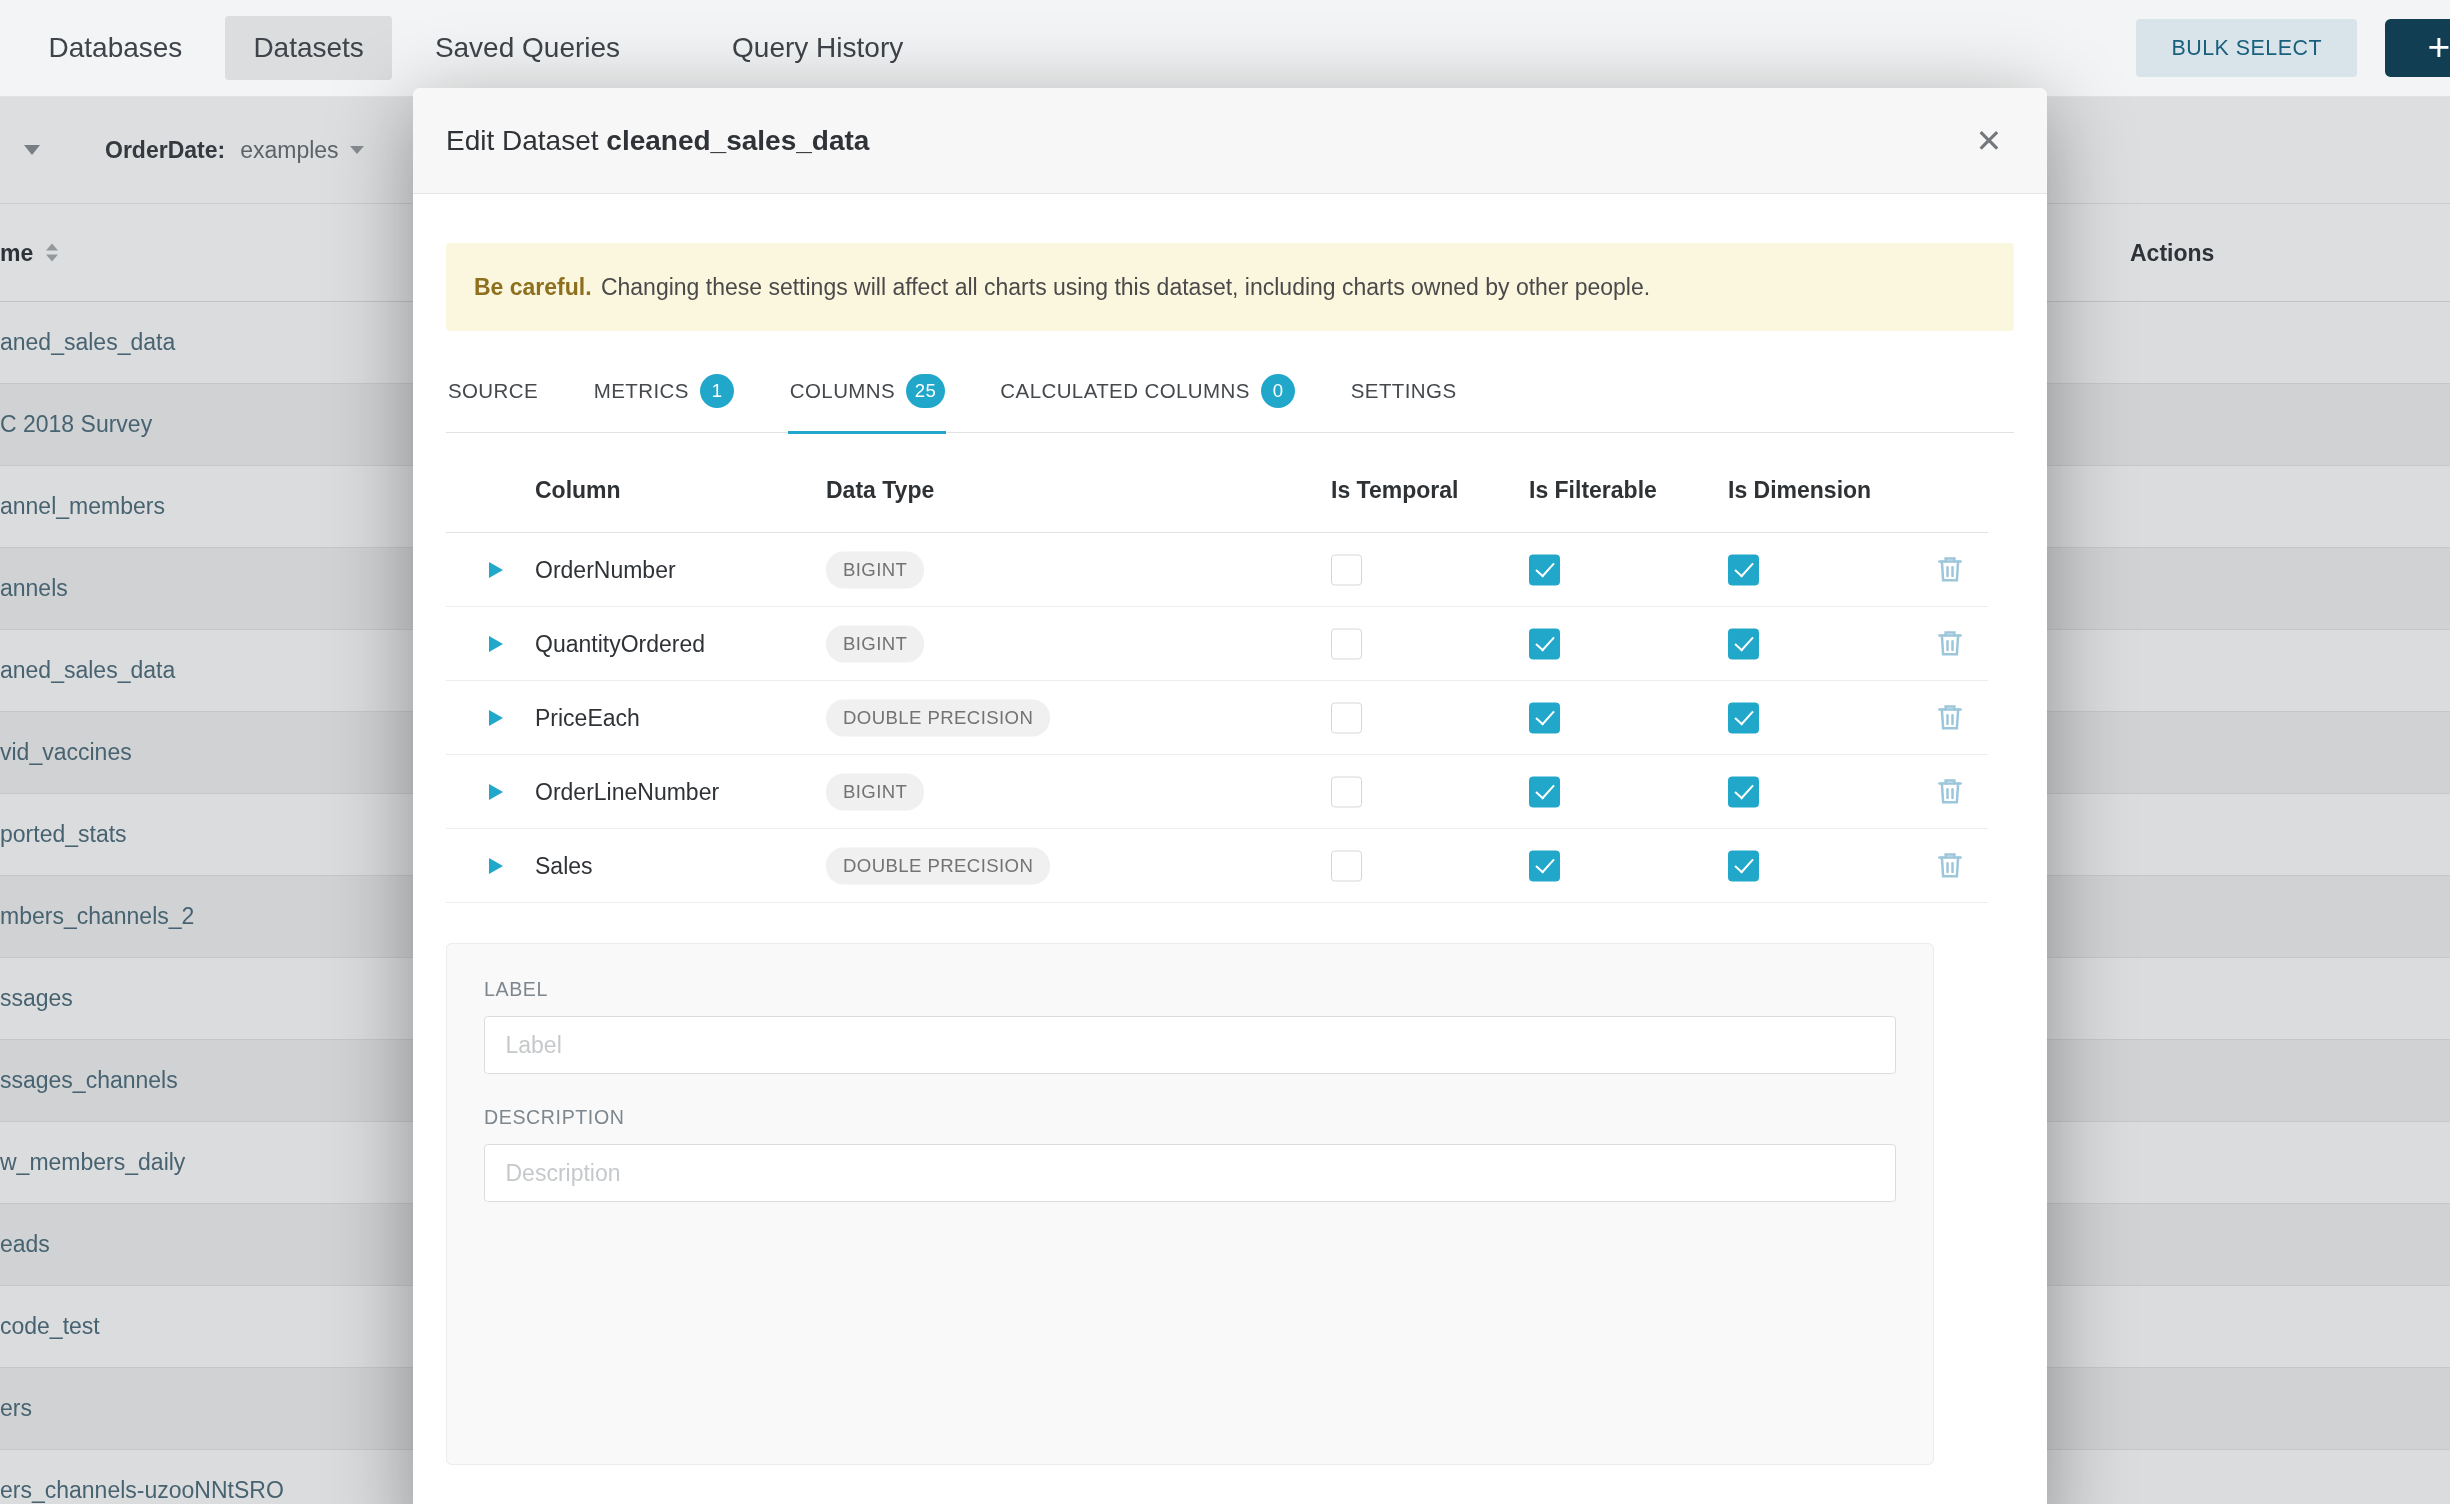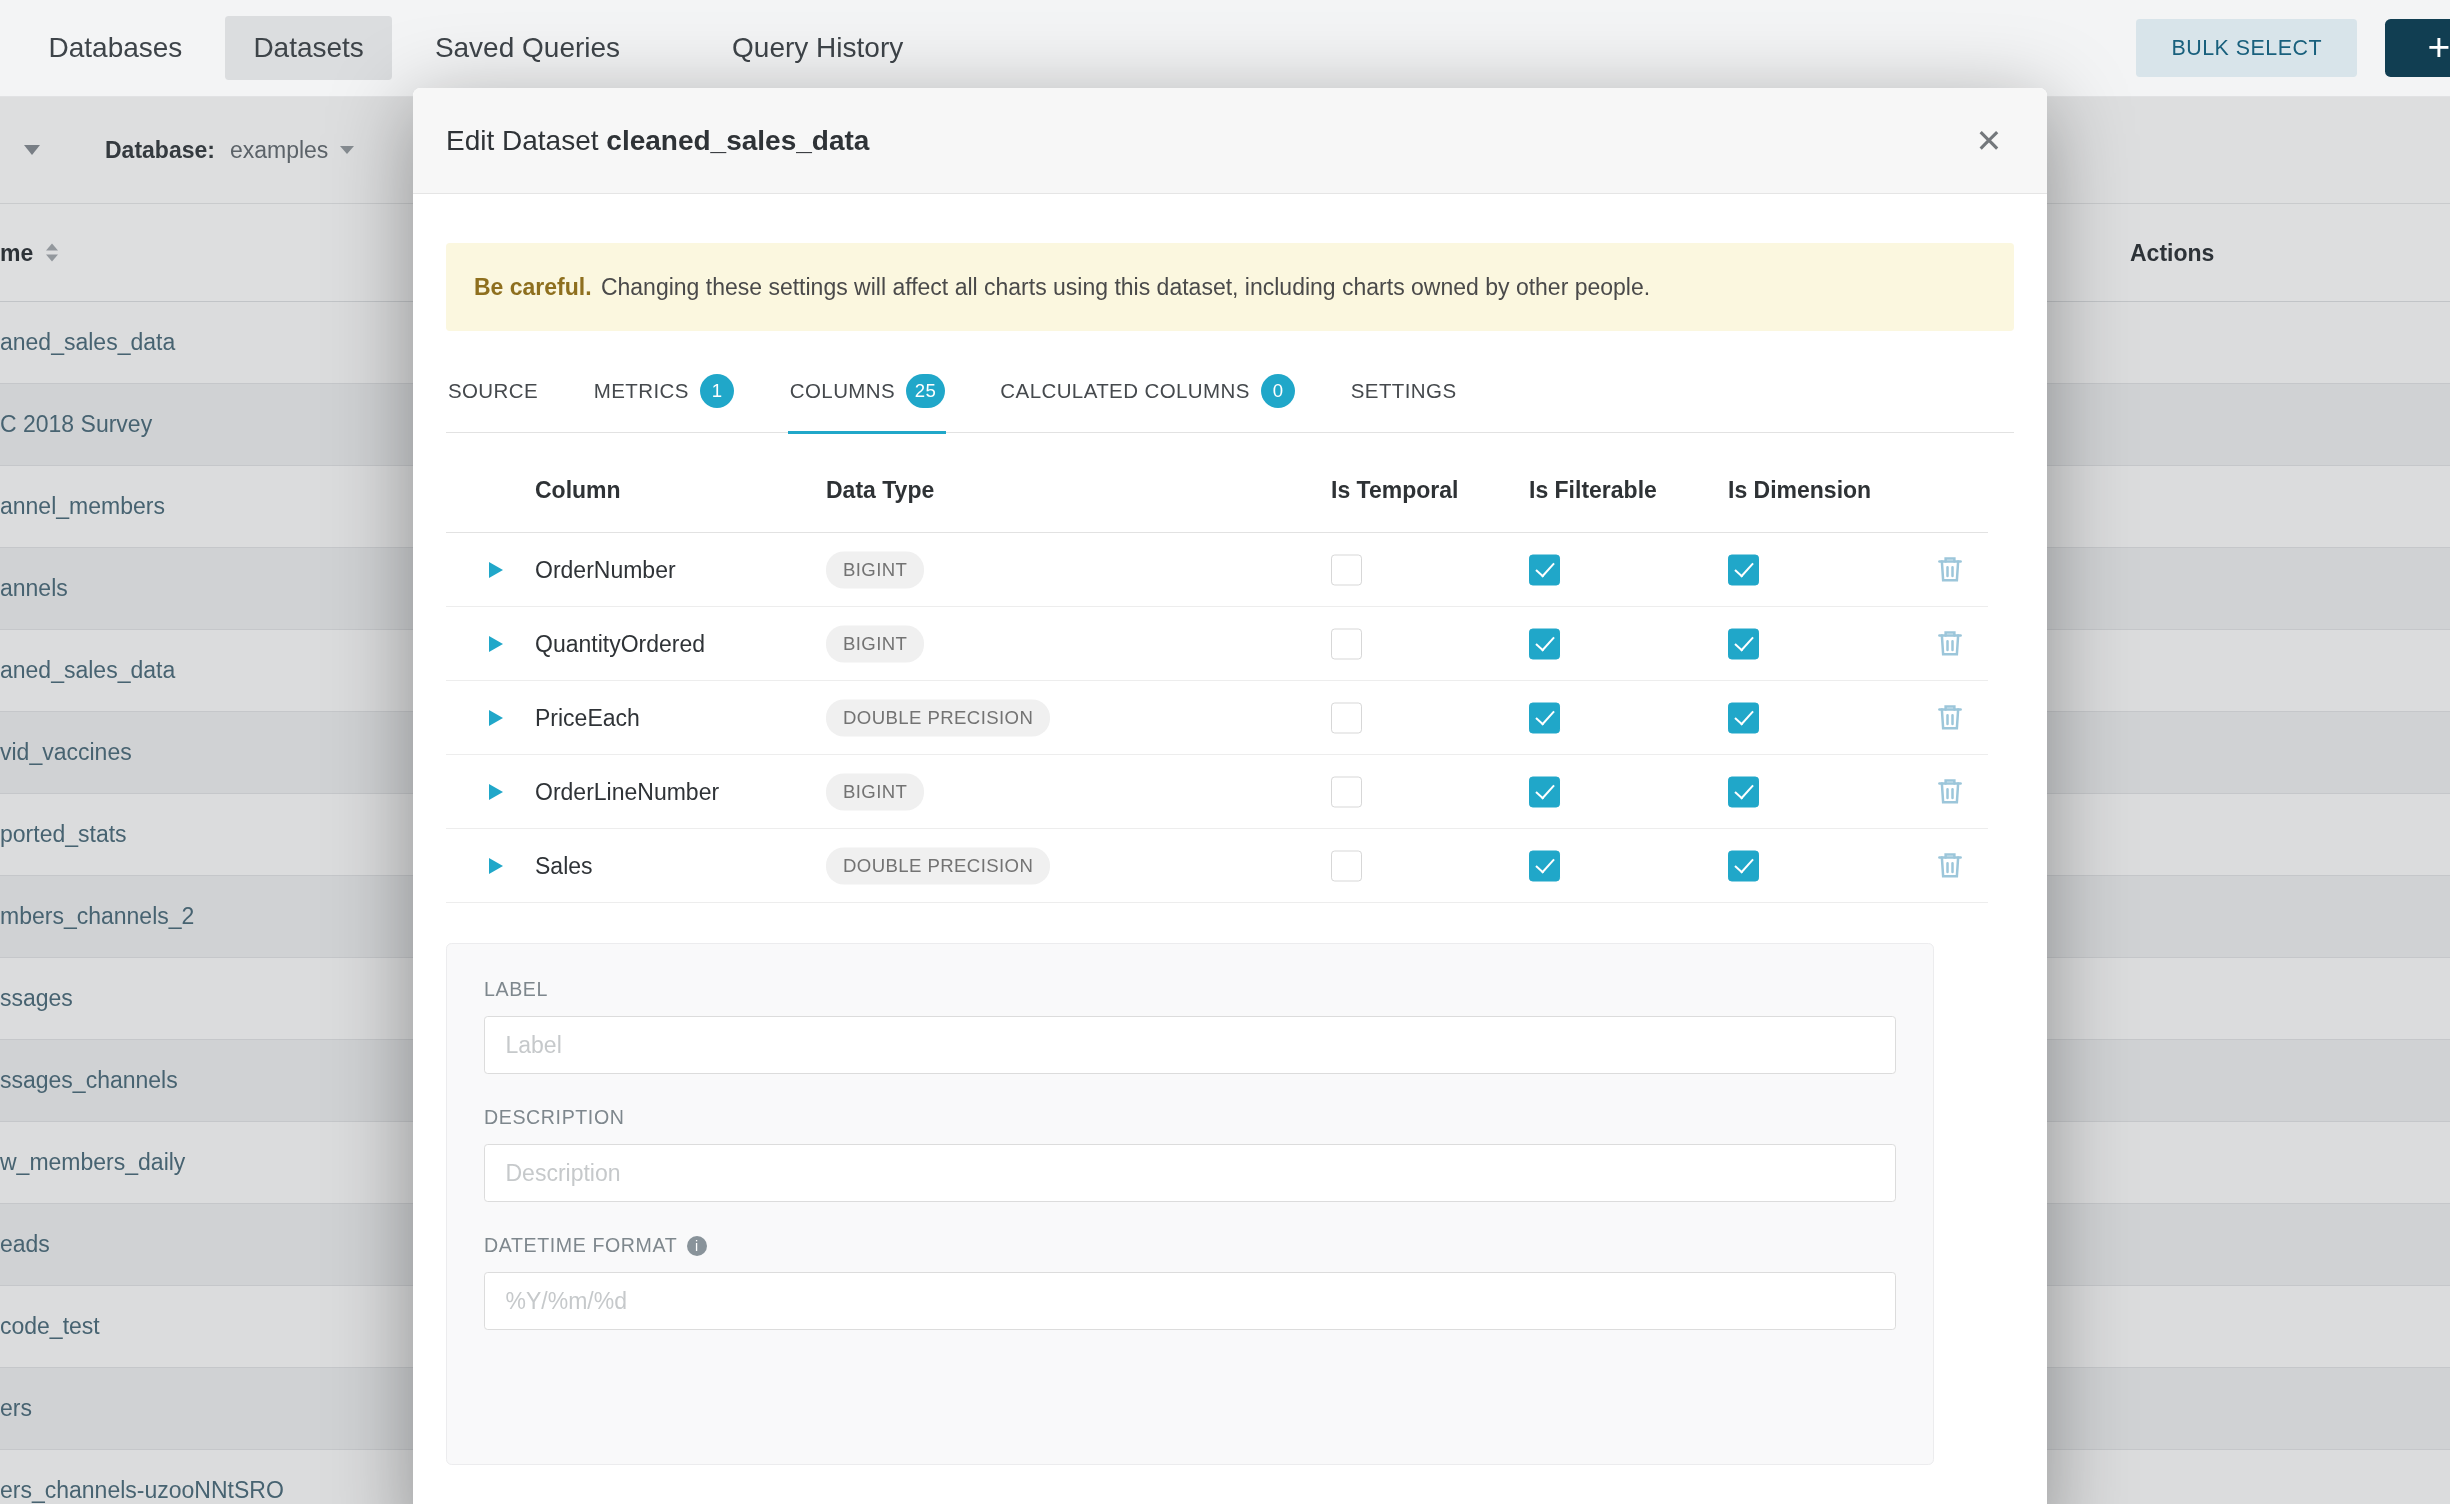--- a/index.html
+++ b/index.html
@@ -108,21 +108,21 @@
     <div class="nav-spacer"></div>
     <button class="bulk-btn">BULK SELECT</button>
     <button class="add-btn">
       <span>+</span>
     </button>
   </div>
 
   <div class="content">
     <div class="subheader">
       <span class="tri-down lead-caret"></span>
-      <span class="db-label">Database:</span>
+      <span class="db-label">OrderDate:</span>
       <span class="db-value">
         <span>examples</span>
         <span class="tri-down"></span>
       </span>
     </div>
 
     <div class="list-header">
       <div class="name-header">
         <span>me</span>
         <span class="sort-icon">
@@ -316,24 +316,17 @@
             <span>LABEL</span>
           </div>
           <input class="text-input" type="text" placeholder="Label" style="">
         </div>
         <div class="field">
           <div class="field-label">
             <span>DESCRIPTION</span>
           </div>
           <input class="text-input" type="text" placeholder="Description" style="">
         </div>
-        <div class="field">
-          <div class="field-label">
-            <span>DATETIME FORMAT</span>
-            <span class="info-icon">i</span>
-          </div>
-          <input class="text-input" type="text" placeholder="%Y/%m/%d" style="">
-        </div>
       </div>
     </div>
   </div>
 </div>
 
 
 </body></html>

